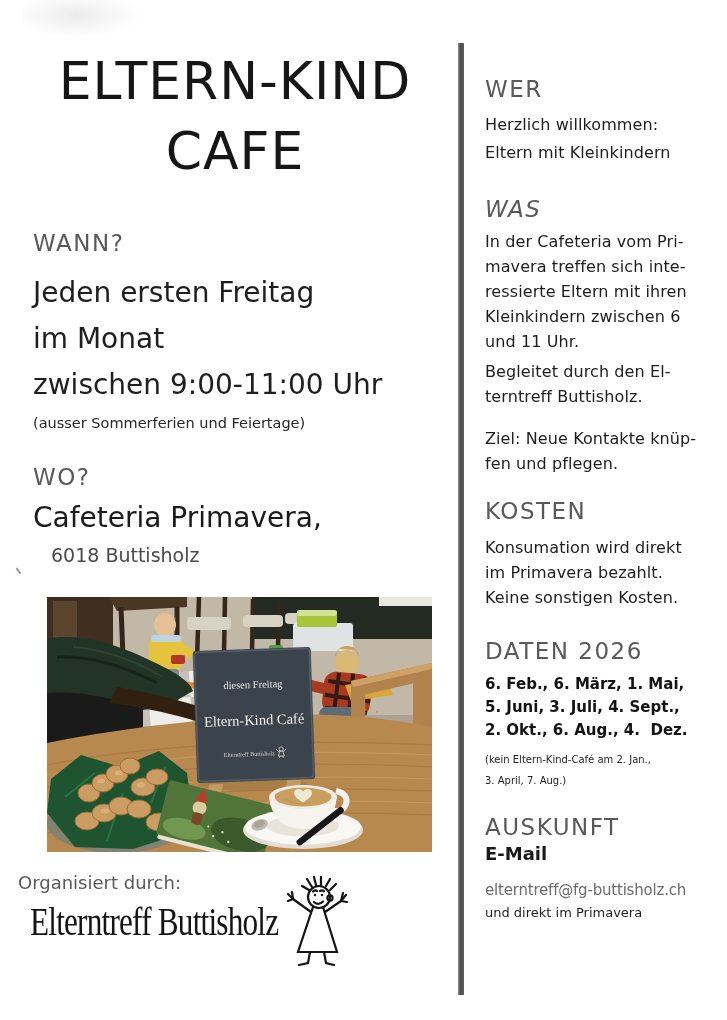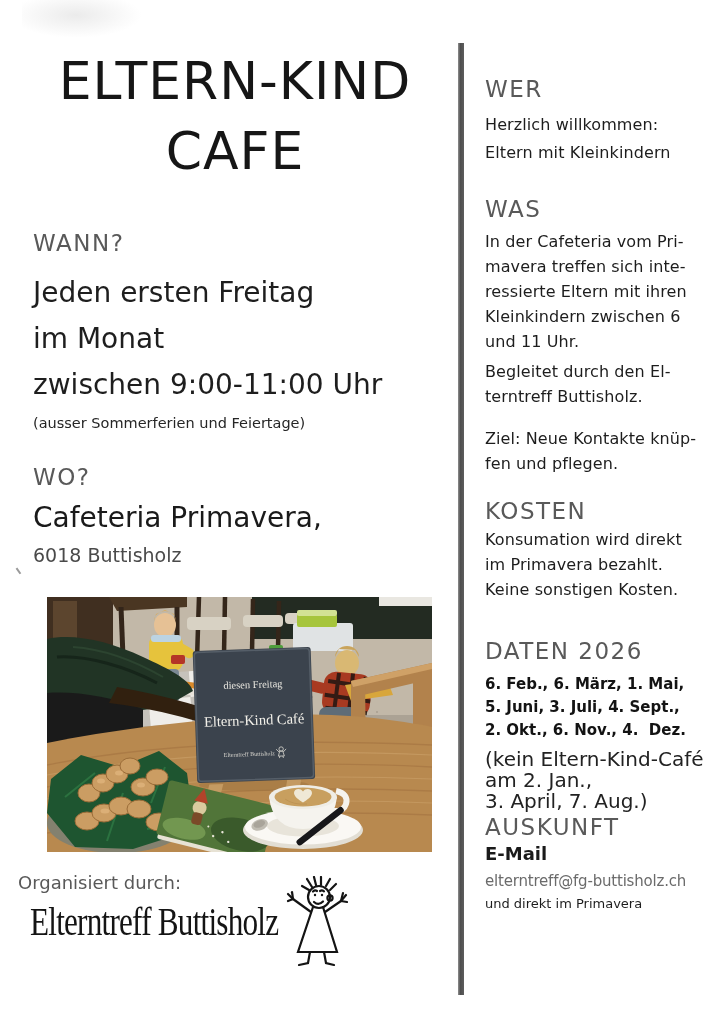--- a/index.html
+++ b/index.html
@@ -18,50 +18,50 @@
   .heading{font-size:23px;color:#595959;letter-spacing:1.5px;}
   .line{display:block;white-space:pre-wrap;}
   
   .sec-wann{left:33px;top:230px;}
   .sec-wann .heading{margin-bottom:14px;}
   .big-line{font-size:28px;line-height:46px;color:#1e1e1e;}
   .wann-note{font-size:14.5px;color:#262626;margin-top:7px;}
   .sec-wo{left:33px;top:464px;}
   .sec-wo .heading{margin-bottom:9px;}
   .wo-venue{font-size:28px;line-height:38px;color:#1a1a1a;}
-  .wo-address{font-size:19px;color:#4a4a4a;margin-top:7px;}
+  .wo-address{font-size:19px;color:#4a4a4a;margin-top:7px;margin-left:18px;}
   .photo-wrap{left:47px;top:597px;width:385px;height:255px;}
   .footer-label{left:18px;top:872px;font-size:18px;color:#595959;}
   .org-name{left:30px;top:898px;font-family:"Liberation Serif", serif;font-size:40px;color:#141414;
     transform:scaleX(0.78);transform-origin:left top;white-space:nowrap;letter-spacing:-1px;}
   .stick-wrap{left:286px;top:876px;width:62px;height:92px;}
   
   .divider{left:458px;top:43px;width:6px;height:952px;
     background:linear-gradient(to right,#8f8f8f 0%,#4e4e4e 40%,#5d5d5d 100%);}
   
   .rsec{left:485px;width:240px;}
   .sec-wer{top:76px;}
   .sec-wer .heading{margin-bottom:9px;}
   .rbody{font-size:16px;line-height:28px;color:#1d1d1d;letter-spacing:0.1px;}
   .sec-was{top:196px;}
-  .sec-was .heading{margin-bottom:7px;}
+  .sec-was .heading{margin-bottom:7px;font-style:italic;}
   .was-body{font-size:16px;line-height:25px;}
   .para2{margin-top:5px;}
   .para3{margin-top:17px;}
   .sec-kosten{top:498px;}
-  .sec-kosten .heading{margin-bottom:3px;}
+  .sec-kosten .heading{margin-bottom:11px;}
   .kosten-body{font-size:16px;line-height:25px;}
   .sec-daten{top:638px;}
   .sec-daten .heading{margin-bottom:9px;}
   .daten-dates{font-size:15px;font-weight:bold;line-height:23px;color:#131313;}
-  .daten-note{font-size:20px;line-height:21px;margin-top:7px;color:#222222;}
+  .daten-note{font-size:10px;line-height:21px;margin-top:7px;color:#222222;}
   .sec-auskunft{top:814px;}
   .sec-auskunft .heading{margin-bottom:3px;}
   .email-label{font-size:18px;font-weight:bold;color:#1a1a1a;}
-  .email-addr{font-size:15px;color:#6b6b6b;margin-top:8px;letter-spacing:-0.2px;}
+  .email-addr{font-size:15px;color:#6b6b6b;margin-top:17px;letter-spacing:-0.2px;}
   .email-extra{font-size:13px;color:#1d1d1d;margin-top:6px;}
 </style>
 </head>
 <body>
 
 <div class="abs smudge"></div>
 <div class="abs speck"></div>
 
 <div class="abs title-block">
   <span class="line">ELTERN-KIND</span>
@@ -367,21 +367,21 @@
     <span class="line">im Primavera bezahlt.</span>
     <span class="line">Keine sonstigen Kosten.</span>
   </div>
 </div>
 
 <div class="abs rsec sec-daten">
   <div class="heading">DATEN 2026</div>
   <div class="daten-dates">
     <span class="line">6. Feb., 6. März, 1. Mai,</span>
     <span class="line">5. Juni, 3. Juli, 4. Sept.,</span>
-    <span class="line">2. Okt., 6. Nov., 4.  Dez.</span>
+    <span class="line">2. Okt., 6. Aug., 4.  Dez.</span>
   </div>
   <div class="daten-note">
     <span class="line">(kein Eltern-Kind-Café am 2. Jan.,</span>
     <span class="line">3. April, 7. Aug.)</span>
   </div>
 </div>
 
 <div class="abs rsec sec-auskunft">
   <div class="heading">AUSKUNFT</div>
   <div class="email-label">E-Mail</div>

